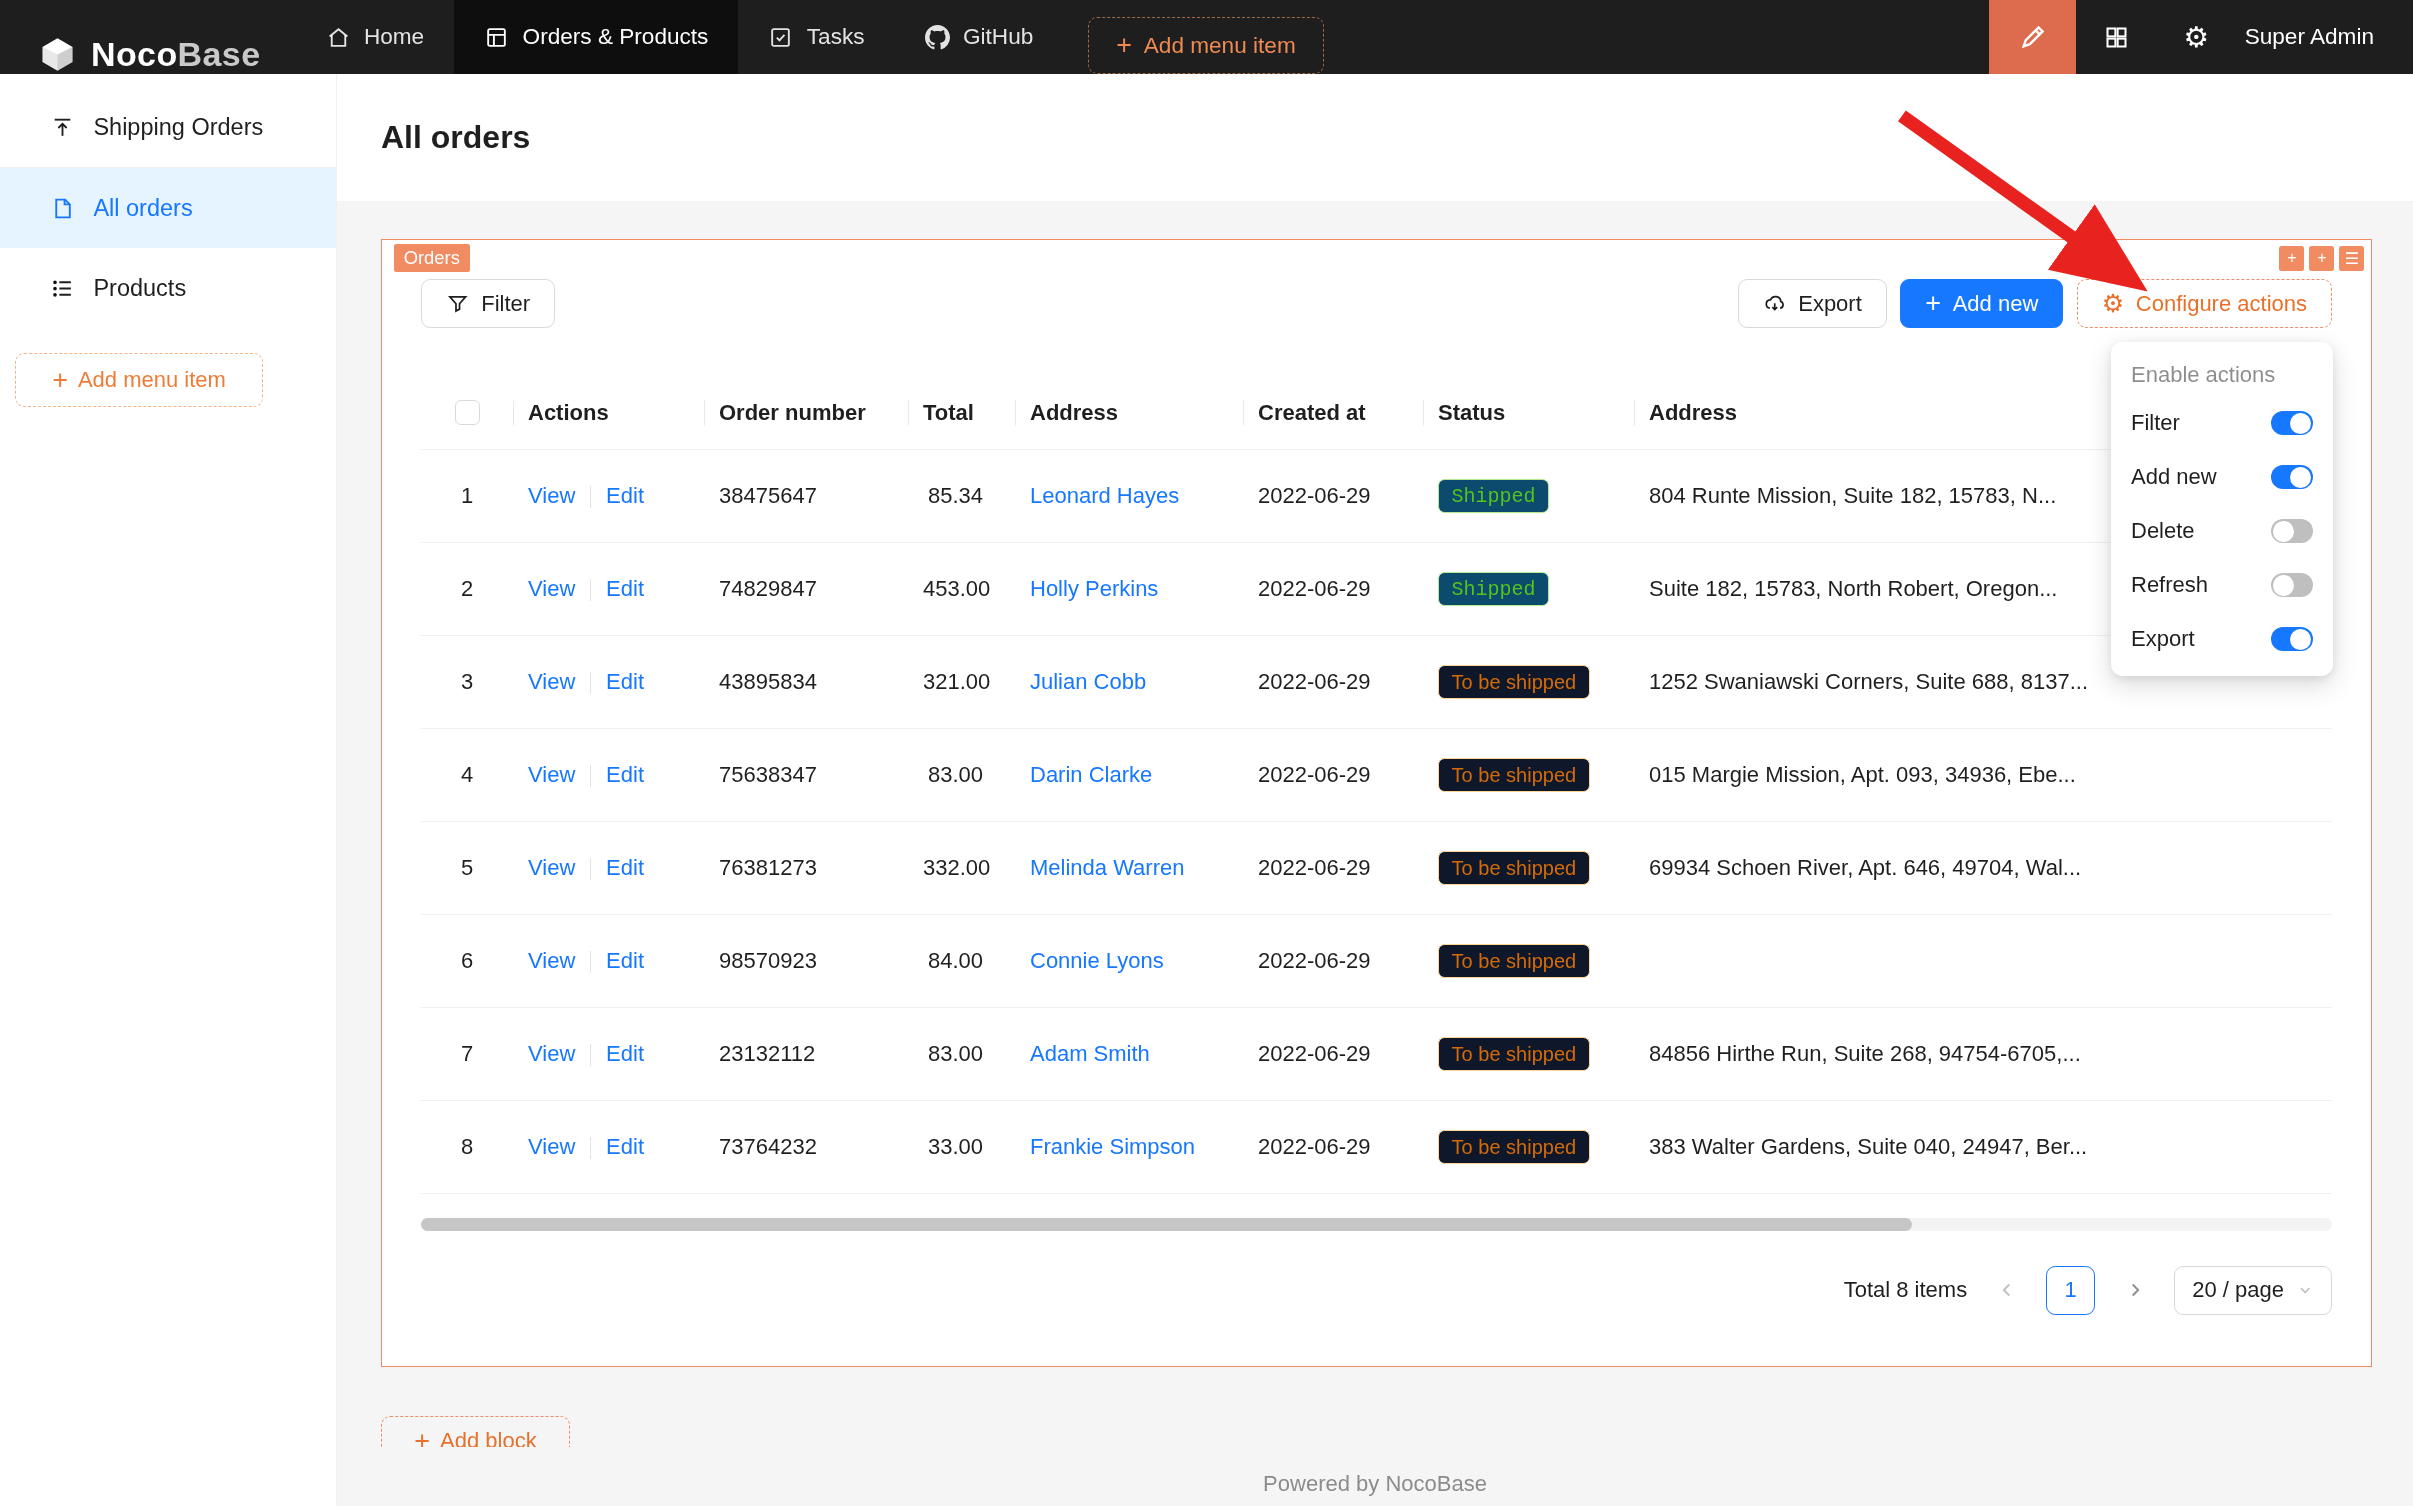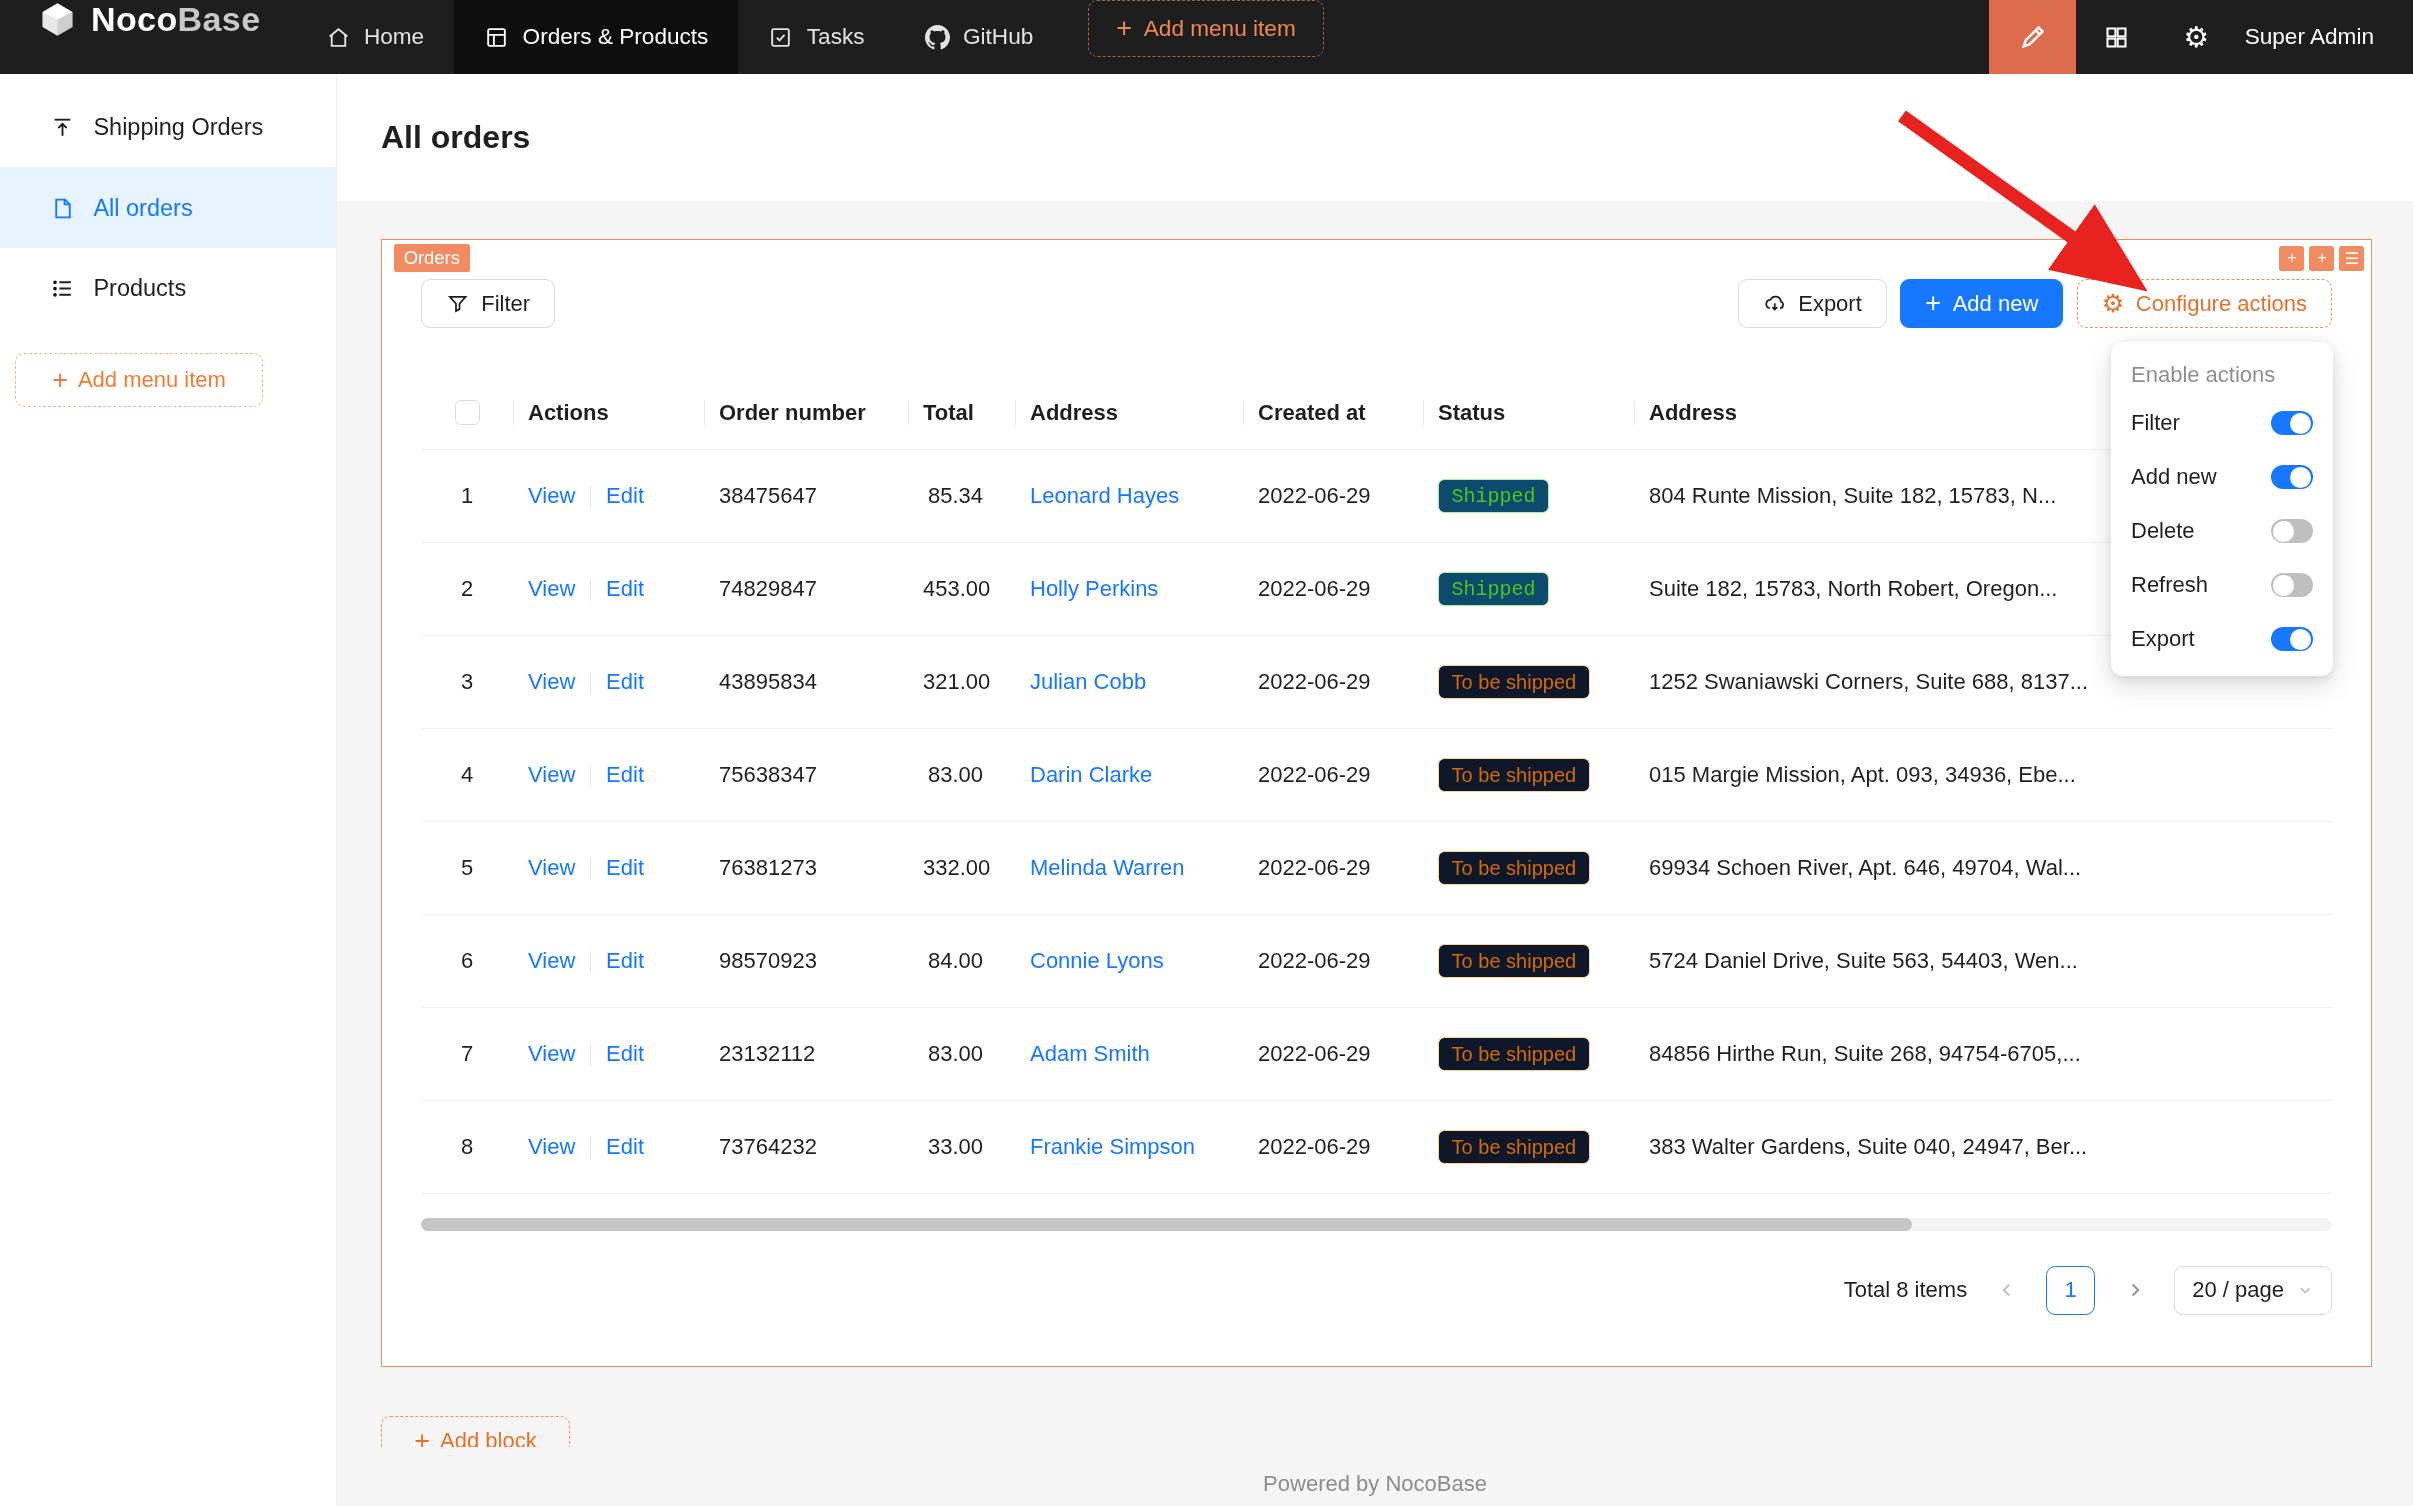--- a/index.html
+++ b/index.html
@@ -11,21 +11,21 @@
     color: rgba(0,0,0,0.88);
     background: #f5f5f5;
     overflow: hidden;
   }
   svg { display:block; }
   .app { position: relative; width: 2413px; height: 1507px; overflow: hidden; }
 
   
   .topnav {
     position:absolute; top:0; left:0; right:0; height:74px;
-    background:#1e1e1e; color:#fff; display:flex; align-items:flex-start; z-index:30;
+    background:#1e1e1e; color:#fff; display:flex; align-items:flex-end; z-index:30;
   }
   .brand { display:flex; align-items:center; gap:15px; padding:0 35px 0 39px; cursor:pointer; }
   .brand-name { font-size:34px; font-weight:700; letter-spacing:0.4px; }
   .brand-name .light { color:#c9c9c9; }
   .nav-item {
     height:74px; display:flex; align-items:center; gap:13.4px; padding:0 30px;
     font-size:22.6px; color:rgba(255,255,255,0.88); cursor:pointer; white-space:nowrap;
   }
   .nav-item.active { background:#0e0e0e; color:#fff; }
   .nav-item svg { width:25px; height:25px; }
@@ -415,21 +415,20 @@
             <div class="t-row">
     <div class="t-cell center">6</div>
     <div class="t-cell">
       <span class="link">View</span><span class="vdiv"></span><span class="link">Edit</span>
     </div>
     <div class="t-cell">98570923</div>
     <div class="t-cell right">84.00</div>
     <div class="t-cell"><span class="link">Connie Lyons</span></div>
     <div class="t-cell">2022-06-29</div>
     <div class="t-cell"><span class="tag tag-orange">To be shipped</span></div>
-    <div class="t-cell">5724 Daniel Drive, Suite 563, 54403, Wen...</div>
   </div>
             <div class="t-row">
     <div class="t-cell center">7</div>
     <div class="t-cell">
       <span class="link">View</span><span class="vdiv"></span><span class="link">Edit</span>
     </div>
     <div class="t-cell">23132112</div>
     <div class="t-cell right">83.00</div>
     <div class="t-cell"><span class="link">Adam Smith</span></div>
     <div class="t-cell">2022-06-29</div>

